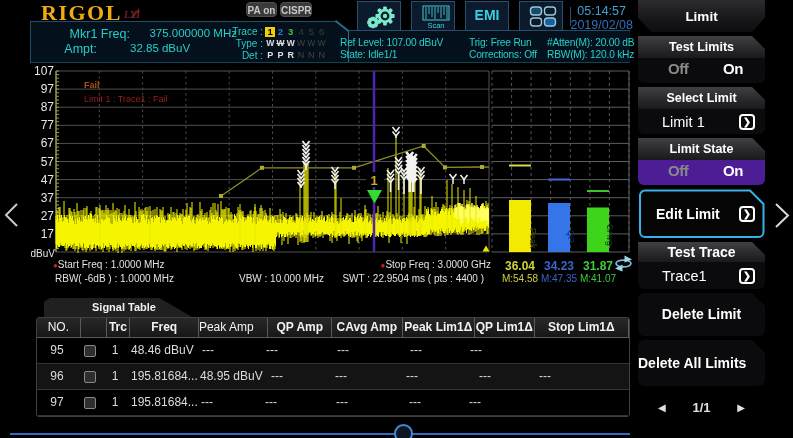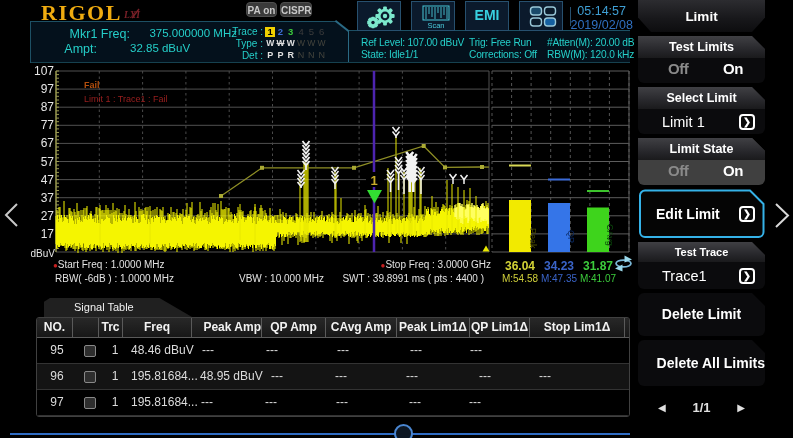--- a/index.html
+++ b/index.html
@@ -98,21 +98,21 @@
       <span style="width:34px;text-align:right;flex:none;margin-right:2px">Det :</span>
       <span style="width:10.3px;text-align:center;color:#e0e0e0;flex:none;font-size:9px;font-weight:bold;">P</span>
       <span style="width:10.3px;text-align:center;color:#e0e0e0;flex:none;font-size:9px;font-weight:bold;">P</span>
       <span style="width:10.3px;text-align:center;color:#e0e0e0;flex:none;font-size:9px;font-weight:bold;">R</span>
       <span style="width:10.3px;text-align:center;color:#45453d;flex:none;font-size:9px;">N</span>
       <span style="width:10.3px;text-align:center;color:#45453d;flex:none;font-size:9px;">N</span>
       <span style="width:10.3px;text-align:center;color:#45453d;flex:none;font-size:9px;">N</span>
     </div>
 </div>
 
-<div class="abs" style="left:361px;top:37px;font-size:10.2px;line-height:11.5px;color:#25cfc9;letter-spacing:-0.2px">Ref Level: 107.00 dBuV<br>State: Idle1/1</div>
+<div class="abs" style="left:340px;top:37px;font-size:10.2px;line-height:11.5px;color:#25cfc9;letter-spacing:-0.2px">Ref Level: 107.00 dBuV<br>State: Idle1/1</div>
 <div class="abs" style="left:469px;top:37px;font-size:10.2px;line-height:11.5px;color:#25cfc9;letter-spacing:-0.2px">Trig: Free Run<br>Corrections: Off</div>
 <div class="abs" style="left:547px;top:37px;font-size:10.2px;line-height:11.5px;color:#25cfc9;letter-spacing:-0.2px">#Atten(M): 20.00 dB<br>RBW(M): 120.0 kHz</div>
 
 <svg width="793" height="438" viewBox="0 0 793 438" style="position:absolute;left:0;top:0">
 <line x1="56" y1="71.0" x2="489" y2="71.0" stroke="#505050" stroke-width="1"></line>
     <line x1="56" y1="89.1" x2="489" y2="89.1" stroke="#505050" stroke-width="1"></line>
     <line x1="56" y1="107.2" x2="489" y2="107.2" stroke="#505050" stroke-width="1"></line>
     <line x1="56" y1="125.3" x2="489" y2="125.3" stroke="#505050" stroke-width="1"></line>
     <line x1="56" y1="143.4" x2="489" y2="143.4" stroke="#505050" stroke-width="1"></line>
     <line x1="56" y1="161.5" x2="489" y2="161.5" stroke="#505050" stroke-width="1"></line>
@@ -224,30 +224,30 @@
     <polygon points="624.5,255.5 632,259.5 624.5,262.5" fill="#9ad8ea"></polygon>
     <polygon points="622.5,264.5 615,268.5 622.5,271.5" fill="#9ad8ea"></polygon>
 <polyline points="17,204 6,215 17,226" fill="none" stroke="#c8c8c8" stroke-width="2"></polyline>
 <polyline points="776,204 788,215.5 776,227" fill="none" stroke="#d8d8d8" stroke-width="2"></polyline>
 </svg>
 
 <div class="abs" style="left:53px;top:259px;font-size:10px;color:#e2e2e2"><span style="color:#c42020;font-size:8px">●</span>Start Freq : 1.0000 MHz</div>
 <div class="abs" style="left:291px;top:259px;width:200px;text-align:right;font-size:10px;color:#e2e2e2"><span style="color:#c42020;font-size:8px">●</span>Stop Freq : 3.0000 GHz</div>
 <div class="abs" style="left:55px;top:273px;font-size:10px;color:#e2e2e2">RBW( -6dB ) : 1.0000 MHz</div>
 <div class="abs" style="left:239px;top:273px;font-size:10px;color:#e2e2e2">VBW : 10.000 MHz</div>
-<div class="abs" style="left:285px;top:273px;width:199px;text-align:right;font-size:10px;color:#e2e2e2">SWT : 39.8991 ms ( pts : 4400 )</div>
-
-<div style="position:absolute;left:44px;top:298px;width:148px;height:19px;background:#202020;clip-path:polygon(0 100%,0 20%,6px 0,78% 0,100% 100%);font-size:11px;font-weight:normal;color:#f0f0f0;line-height:19px;padding-left:30px;box-sizing:border-box">Signal Table</div>
+<div class="abs" style="left:285px;top:273px;width:199px;text-align:right;font-size:10px;color:#e2e2e2">SWT : 22.9504 ms ( pts : 4400 )</div>
+
+<div style="position:absolute;left:44px;top:298px;width:148px;height:19px;background:#202020;clip-path:polygon(0 100%,0 20%,6px 0,78% 0,100% 100%);font-size:11px;font-weight:bold;color:#f0f0f0;line-height:19px;padding-left:48px;box-sizing:border-box">Signal Table</div>
 <div style="position:absolute;left:36px;top:317px;width:594px;height:100px;background:#070707;border:1px solid #404040;border-radius:3px;box-sizing:border-box;font-size:12px;color:#dcdcdc;overflow:hidden">
 <div style="display:flex;height:19px;line-height:18px;background:linear-gradient(180deg,#282828,#171717);border-bottom:1px solid #5a5a5a;font-size:12px;color:#f2f2f2">
-      <div style="width:36px;border-right:1px solid #5a5a5a;text-align:center;font-weight:bold;box-sizing:border-box">NO.</div>
+      <div style="width:44px;border-right:1px solid #5a5a5a;text-align:center;font-weight:normal;box-sizing:border-box">NO.</div>
       <div style="width:26px;border-right:1px solid #5a5a5a;text-align:center;font-weight:bold;box-sizing:border-box"></div>
       <div style="width:24px;border-right:1px solid #5a5a5a;text-align:center;font-weight:bold;box-sizing:border-box">Trc</div>
       <div style="width:69px;border-right:1px solid #5a5a5a;text-align:center;font-weight:bold;box-sizing:border-box">Freq</div>
-      <div style="width:70px;border-right:1px solid #5a5a5a;text-align:right;font-weight:bold;box-sizing:border-box">Peak Amp</div>
+      <div style="width:70px;border-right:1px solid #5a5a5a;text-align:left;font-weight:normal;box-sizing:border-box">Peak Amp</div>
       <div style="width:64px;border-right:1px solid #5a5a5a;text-align:center;font-weight:bold;box-sizing:border-box">QP Amp</div>
       <div style="width:71px;border-right:1px solid #5a5a5a;text-align:center;font-weight:bold;box-sizing:border-box">CAvg Amp</div>
       <div style="width:73px;border-right:1px solid #5a5a5a;text-align:center;font-weight:bold;box-sizing:border-box">Peak Lim1Δ</div>
       <div style="width:60px;border-right:1px solid #5a5a5a;text-align:center;font-weight:bold;box-sizing:border-box">QP Lim1Δ</div>
       <div style="width:95px;border-right:1px solid #5a5a5a;text-align:center;font-weight:bold;box-sizing:border-box">Stop Lim1Δ</div>
     </div>
 <div style="display:flex;height:25px;line-height:24px;background:#000;border-bottom:1px solid #333">
       <div style="width:40px;text-align:center">95</div>
       <div style="width:26px;display:flex;align-items:center;justify-content:center">
         <span style="display:inline-block;width:10px;height:10px;border:1px solid #888;border-radius:2px;background:#2e2e2e"></span>
@@ -300,46 +300,46 @@
       <span style="color:#fff">On</span>
     </div>
   </div>
 <div style="position:absolute;left:638px;top:87px;width:127px;height:47px;background:#0b0b0d;border-radius:6px;clip-path:polygon(0 0, calc(100% - 13px) 0, 100% 13px, 100% 100%, 0 100%)">
     <div style="height:22px;line-height:22px;text-align:center;font-weight:bold;font-size:12.5px;color:#fff;background:linear-gradient(180deg,#404044,#28282c 60%,#1a1a1c)">Select Limit</div>
     <div style="height:25px;padding:0 10px 0 24px;display:flex;justify-content:space-between;align-items:center;font-size:14.5px;color:#fff">
       <span>Limit 1</span>
       <span style="display:inline-block;box-sizing:border-box;width:16px;height:16px;border:2px solid #fff;border-radius:4px;background:#0a0a0a;color:#fff;font-size:9.5px;line-height:12px;text-align:center;font-weight:bold">❯</span>
     </div>
   </div>
-<div style="position:absolute;left:638px;top:138px;width:127px;height:47px;background:#404040;border-radius:6px;clip-path:polygon(0 0, calc(100% - 13px) 0, 100% 13px, 100% 100%, 0 100%)">
+<div style="position:absolute;left:638px;top:138px;width:127px;height:47px;background:#4c1d95;border-radius:6px;clip-path:polygon(0 0, calc(100% - 13px) 0, 100% 13px, 100% 100%, 0 100%)">
     <div style="height:22px;line-height:22px;text-align:center;font-weight:bold;font-size:12.5px;color:#fff;background:linear-gradient(180deg,#404044,#28282c 60%,#1a1a1c)">Limit State</div>
     <div style="height:25px;line-height:21px;padding:0 22px 0 30px;display:flex;justify-content:space-between;font-size:15px;font-weight:bold;letter-spacing:-0.4px">
       <span style="color:#8a8a8a">Off</span>
       <span style="color:#fff">On</span>
     </div>
   </div>
 <div style="position:absolute;left:639px;top:189px;width:126px;height:49px">
 <svg width="126" height="49" viewBox="0 0 126 49" style="position:absolute;left:0;top:0">
       <path d="M6 1.5 H111 L124.5 15 V43 a5 5 0 0 1 -5 5 H6 a5 5 0 0 1 -5 -5 V6.5 a5 5 0 0 1 5 -5 Z" fill="#050505" stroke="#35b2e8" stroke-width="2"></path>
     </svg>
 <div style="position:absolute;left:0;top:0;width:126px;height:49px;display:flex;align-items:center;justify-content:space-between;padding:0 10px 0 17px;box-sizing:border-box;font-size:14px;font-weight:bold;color:#fff">
       <span>Edit Limit</span>
       <span style="display:inline-block;box-sizing:border-box;width:16px;height:16px;border:2px solid #fff;border-radius:4px;background:#0a0a0a;color:#fff;font-size:9.5px;line-height:12px;text-align:center;font-weight:bold">❯</span>
     </div>
   </div>
 <div style="position:absolute;left:638px;top:242px;width:127px;height:47px;background:#0b0b0d;border-radius:6px;clip-path:polygon(0 0, calc(100% - 13px) 0, 100% 13px, 100% 100%, 0 100%)">
-    <div style="height:20px;line-height:20px;text-align:center;font-weight:bold;font-size:11px;color:#fff;background:linear-gradient(180deg,#404044,#28282c 60%,#1a1a1c)">Test Trace</div>
+    <div style="height:20px;line-height:20px;text-align:center;font-weight:bold;font-size:14px;color:#fff;background:linear-gradient(180deg,#404044,#28282c 60%,#1a1a1c)">Test Trace</div>
     <div style="height:27px;padding:0 10px 0 24px;display:flex;justify-content:space-between;align-items:center;font-size:14.5px;color:#fff">
       <span>Trace1</span>
       <span style="display:inline-block;box-sizing:border-box;width:16px;height:16px;border:2px solid #fff;border-radius:4px;background:#0a0a0a;color:#fff;font-size:9.5px;line-height:12px;text-align:center;font-weight:bold">❯</span>
     </div>
   </div>
 <div style="position:absolute;left:638px;top:293px;width:127px;height:43px;background:#0b0b0d;border-radius:6px;clip-path:polygon(0 0, calc(100% - 13px) 0, 100% 13px, 100% 100%, 0 100%)">
     <div style="height:43px;line-height:43px;text-align:center;font-size:14px;font-weight:bold;color:#fff">Delete Limit</div>
   </div>
 <div style="position:absolute;left:638px;top:340px;width:127px;height:46px;background:#0b0b0d;border-radius:6px;clip-path:polygon(0 0, calc(100% - 13px) 0, 100% 13px, 100% 100%, 0 100%)">
-    <div style="height:46px;line-height:46px;text-align:right;font-size:14px;font-weight:bold;color:#fff">Delete All Limits</div>
+    <div style="height:46px;line-height:46px;text-align:left;font-size:14px;font-weight:bold;color:#fff">Delete All Limits</div>
   </div>
 <div style="position:absolute;left:638px;top:392px;width:127px;height:30px;display:flex;align-items:center;justify-content:space-between;padding:0 20px;box-sizing:border-box;color:#e0e0e0">
     <span style="font-size:10px">◀</span>
     <span style="font-size:13px;font-weight:bold">1/1</span>
     <span style="font-size:10px">▶</span>
   </div>
 
 </body></html>

